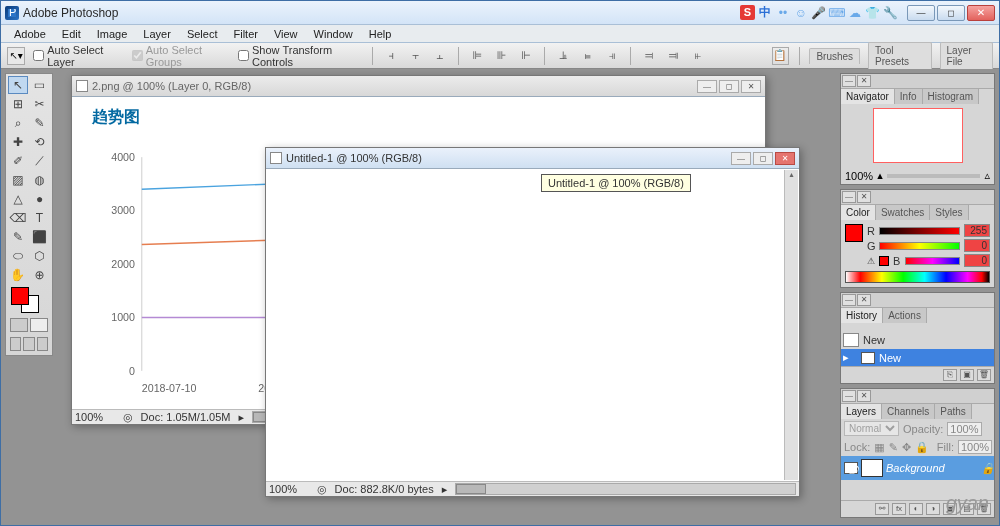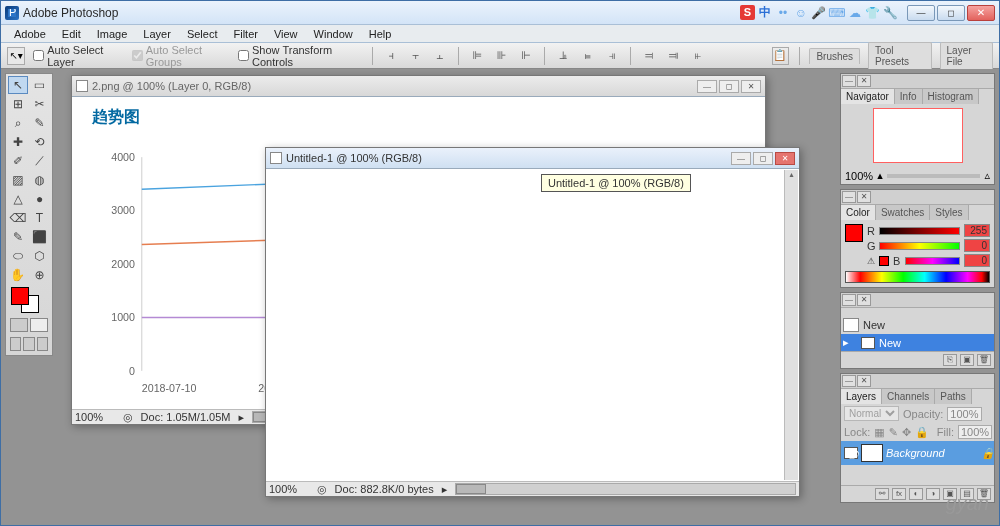--- a/index.html
+++ b/index.html
@@ -332,20 +332,24 @@
         </div>
       </div>
 
       <div class="panel">
         <div class="panel-head">
           <div class="panel-win">
               <div class="pwbtn">—</div>
               <div class="pwbtn">✕</div>
             </div>
         </div>
+        <div class="panel-tabs">
+          <div class="ptab active">History</div>
+          <div class="ptab">Actions</div>
+        </div>
         <div class="panel-body" style="padding:0;margin-top:8px;">
           <div class="hist-row">
             <div class="hicon"></div>
             <span>New</span>
           </div>
           <div class="hist-row sel">
             <span style="width:14px;">▸</span>
             <span style="width:14px;height:12px;background:#fff;border:1px solid #555;display:inline-block;"></span>
             <span>New</span>
           </div>

